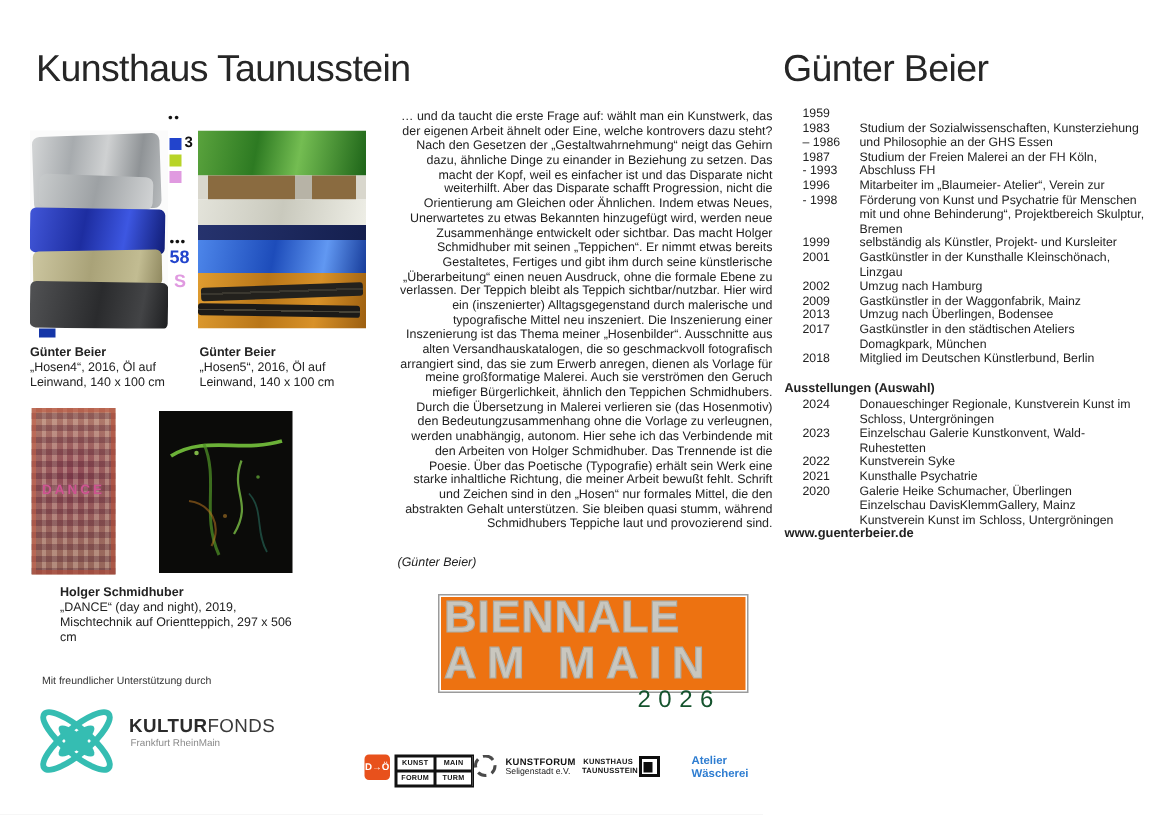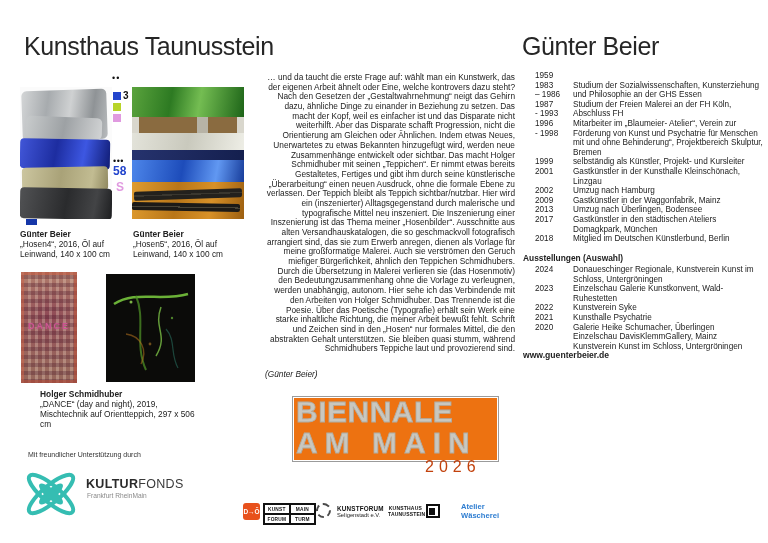--- a/index.html
+++ b/index.html
@@ -75,21 +75,21 @@
 
   
   .biennale { position:absolute; left:292px; top:396px; width:207px; height:66px;
     border:1.5px solid #9b9b9b; }
   .biennale-fill { position:absolute; inset:1px; background:#ed7211; }
   .b-line { position:absolute; left:3px; font-size:30px; font-weight:700; line-height:30px;
     color:#c9c7bf; white-space:nowrap; -webkit-text-stroke:0.8px #aeaca4; }
   .b-line1 { top:0px; letter-spacing:0.5px; }
   .b-line2 { top:31px; letter-spacing:7px; }
   .b-year { position:absolute; left:425px; top:458px; font-size:16px; font-weight:500;
-    letter-spacing:5px; color:#c2410c; }
+    letter-spacing:5px; color:#14532d; }
 
   
   .support-label { position:absolute; font-size:7px; color:#333; }
   .kf-name { position:absolute; font-size:12.5px; color:#2b2b2b; letter-spacing:0.3px; }
   .kf-name .bold { font-weight:700; }
   .kf-name .light { font-weight:400; color:#3a3a3a; }
   .kf-sub { position:absolute; font-size:6.6px; color:#8a8a8a; }
 
   
   .dho { position:absolute; width:17px; height:17px; background:#e8511c; border-radius:3px;

